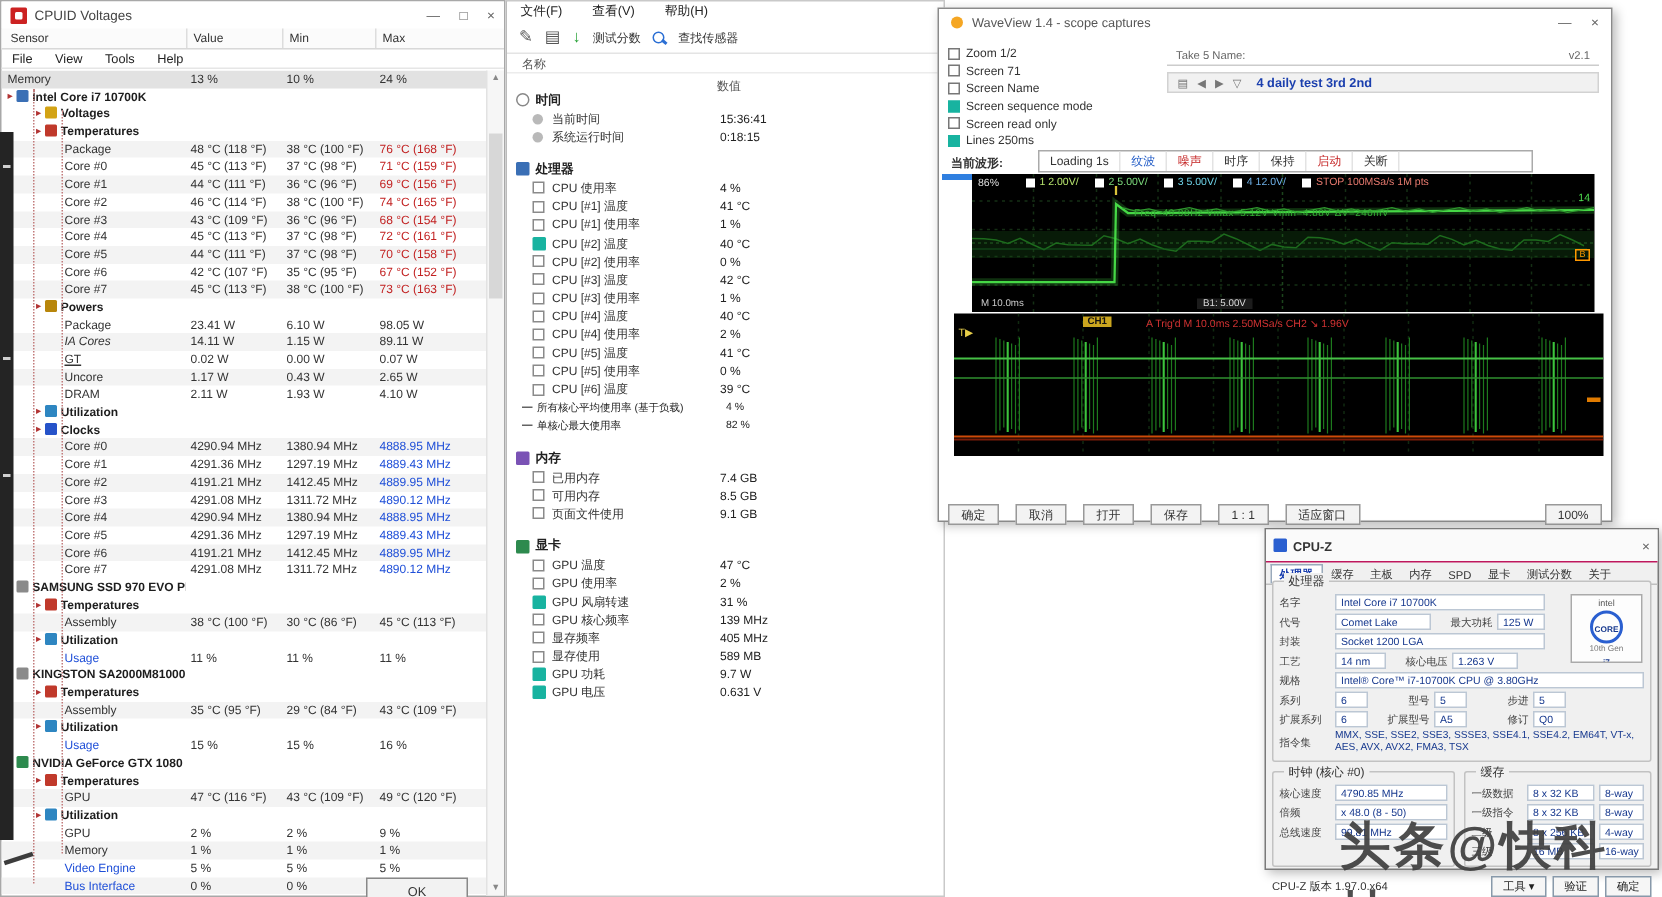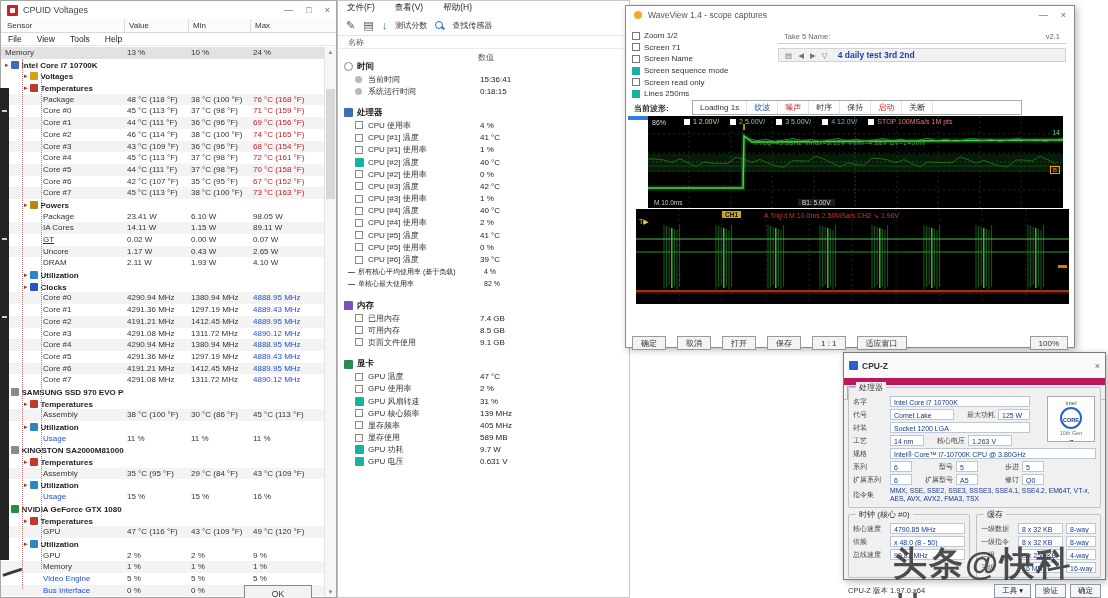--- a/index.html
+++ b/index.html
@@ -115,21 +115,21 @@
 #scope-caption .w2{color:#c42222;font-weight:bold}
 .badge{background:#111;color:#eee;font-size:7.5px;padding:2px 7px;border-radius:2px}
 .badge .bl{color:#6ab0ff}
 #scope-caption .link{color:#1b4fd0;font-size:8px}
 #scope-buttons{position:absolute;left:6px;top:330px;right:6px;display:flex;gap:11px;align-items:center}
 .sbtn{border:1px solid #999;background:#f3f3f3;font-size:8px;height:14px;line-height:11px;padding:0 8px;color:#333;font-family:inherit}
 #scope-zoombtn{margin-left:auto}
 
 
 #cpuz-win{left:843px;top:352px;width:263px;height:228px;background:#f0f0f0;border:1px solid #7a7a7a;box-shadow:2px 2px 7px rgba(0,0,0,.28);z-index:10}
-#cz-title{height:32px;display:flex;align-items:center;padding:0 5px;background:#fafafa;border-bottom:7px solid #be185d}
+#cz-title{height:22px;display:flex;align-items:center;padding:0 5px;background:#fafafa;border-bottom:1px solid #be185d}
 #cz-appicon{width:9px;height:9px;background:#2a5fd0;border-radius:1px;margin-right:4px}
 #cz-title .ttl{font-size:8.5px;color:#333;font-weight:bold}
 #cz-tabs{height:15px;display:flex;align-items:flex-end;padding:0 3px;gap:1px;border-bottom:1px solid #bfbfbf}
 .cz-tab{font-size:7.5px;color:#333;padding:1px 5px;cursor:default}
 .cz-tab.active{color:#1b3fae;font-weight:bold;background:#fff;border:1px solid #9aaabb;border-bottom:none}
 #cz-body{position:absolute;left:4px;right:4px;top:32px;bottom:3px}
 .cz-group{position:relative;border:1px solid #c2c2c2;border-radius:2px;padding:6px 4px 4px;margin-top:6px;background:#f0f0f0}
 .cz-legend{position:absolute;top:-6px;left:7px;background:#f0f0f0;padding:0 3px;font-size:8px;color:#333}
 .cz-row{display:flex;align-items:center;gap:3px;margin-top:2px}
 .cz-lab{font-size:7px;color:#444;flex:0 0 34px;white-space:nowrap}
@@ -262,21 +262,21 @@
           <div class="c val"></div>
           <div class="c val"></div>
         </div>
         <div class="hwrow">
           <div class="c lab" style="padding-left: 42px;"><span class="t">Package</span></div>
           <div class="c val">23.41 W</div>
           <div class="c val">6.10 W</div>
           <div class="c val">98.05 W</div>
         </div>
         <div class="hwrow zeb">
-          <div class="c lab" style="padding-left: 42px;"><span class="t">IA Cores</span></div>
+          <div class="c lab" style="padding-left: 42px; font-style: italic;"><span class="t">IA Cores</span></div>
           <div class="c val">14.11 W</div>
           <div class="c val">1.15 W</div>
           <div class="c val">89.11 W</div>
         </div>
         <div class="hwrow">
           <div class="c lab" style="padding-left: 42px; text-decoration: underline;"><span class="t">GT</span></div>
           <div class="c val">0.02 W</div>
           <div class="c val">0.00 W</div>
           <div class="c val">0.07 W</div>
         </div>

